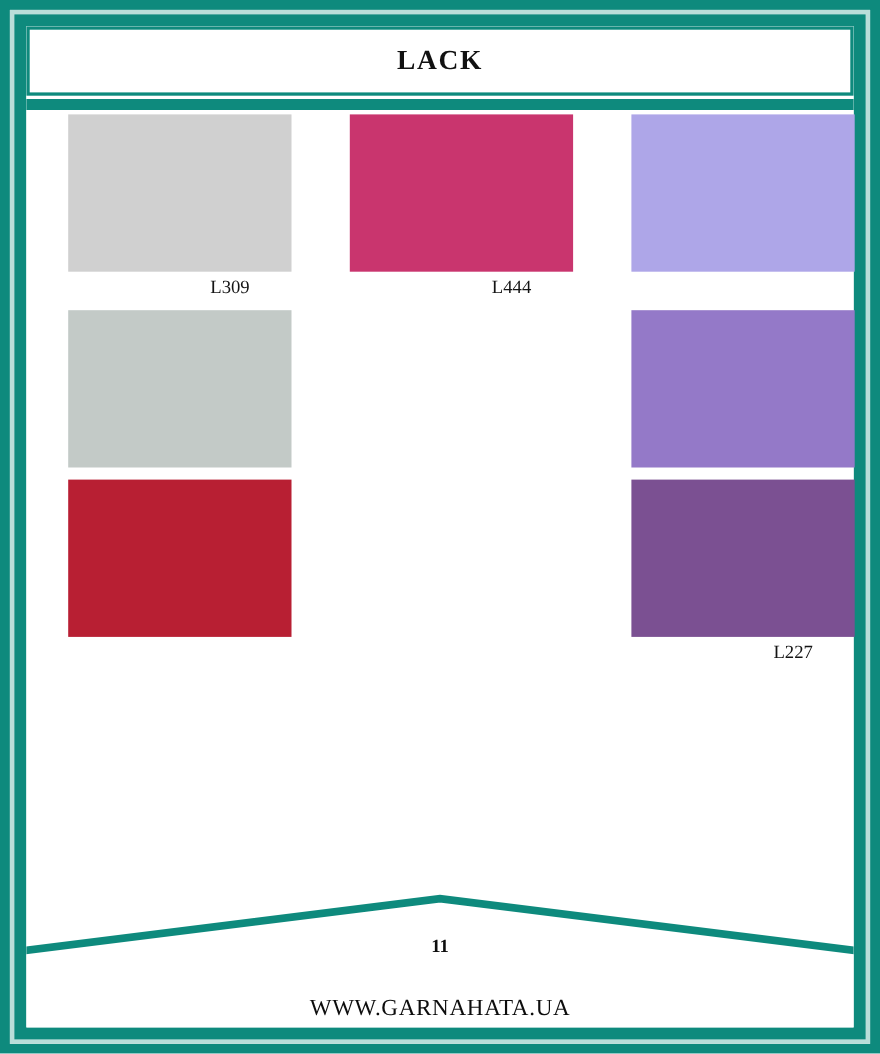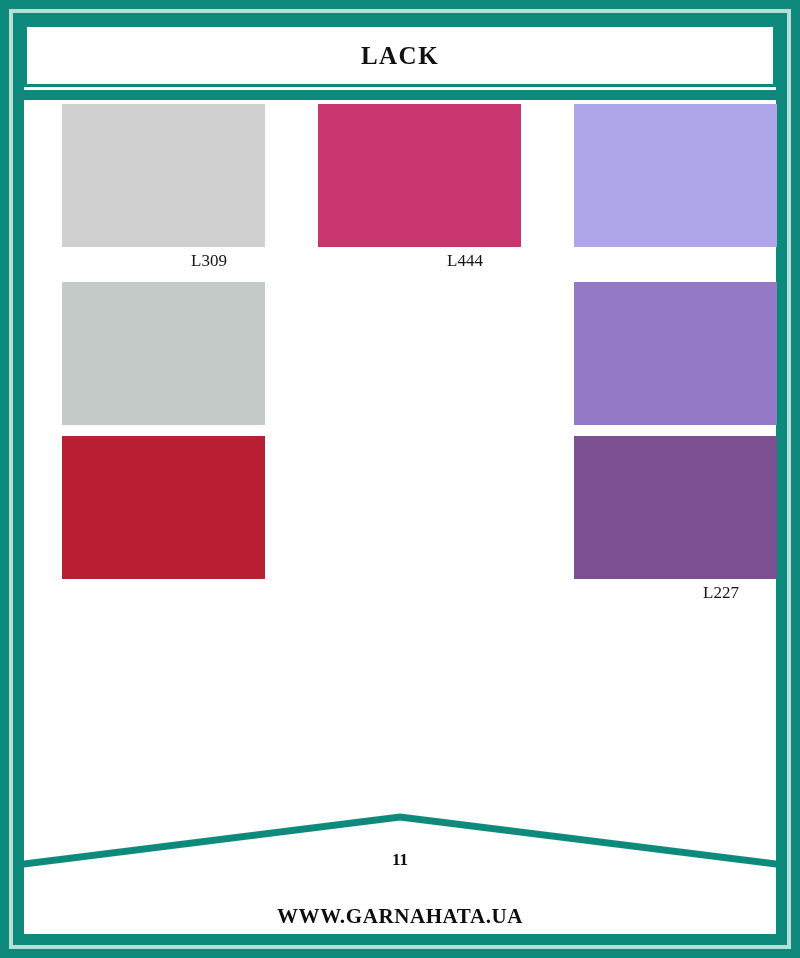--- a/index.html
+++ b/index.html
@@ -147,21 +147,21 @@
     font-size: 17px;
     color: #0d0d0d;
   }
   .site-url {
     position: absolute;
     left: 0;
     top: 880px;
     width: 752px;
     text-align: center;
     font-family: "Liberation Serif", "DejaVu Serif", serif;
-    font-weight: bold;
+    font-weight: normal;
     font-size: 21px;
     letter-spacing: 0.6px;
     color: #0d0d0d;
   }
 </style>
 </head>
 <body>
 
 <div class="page">
 

